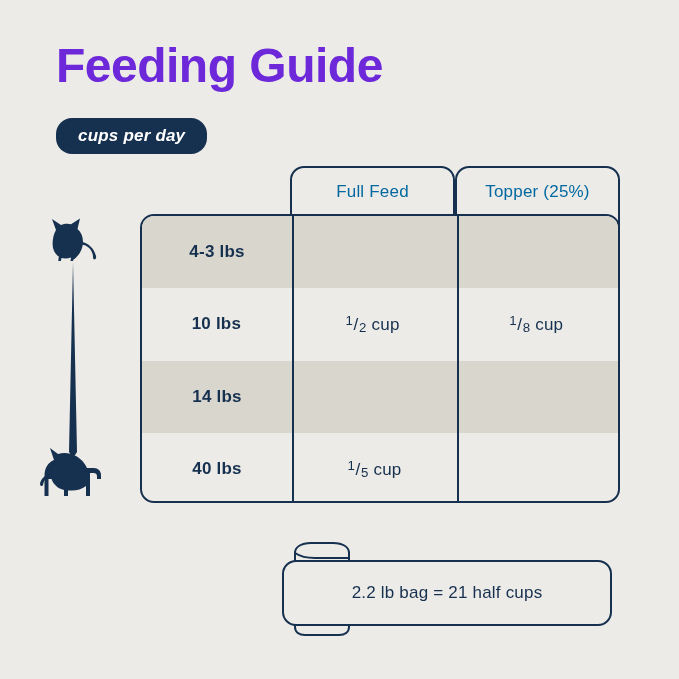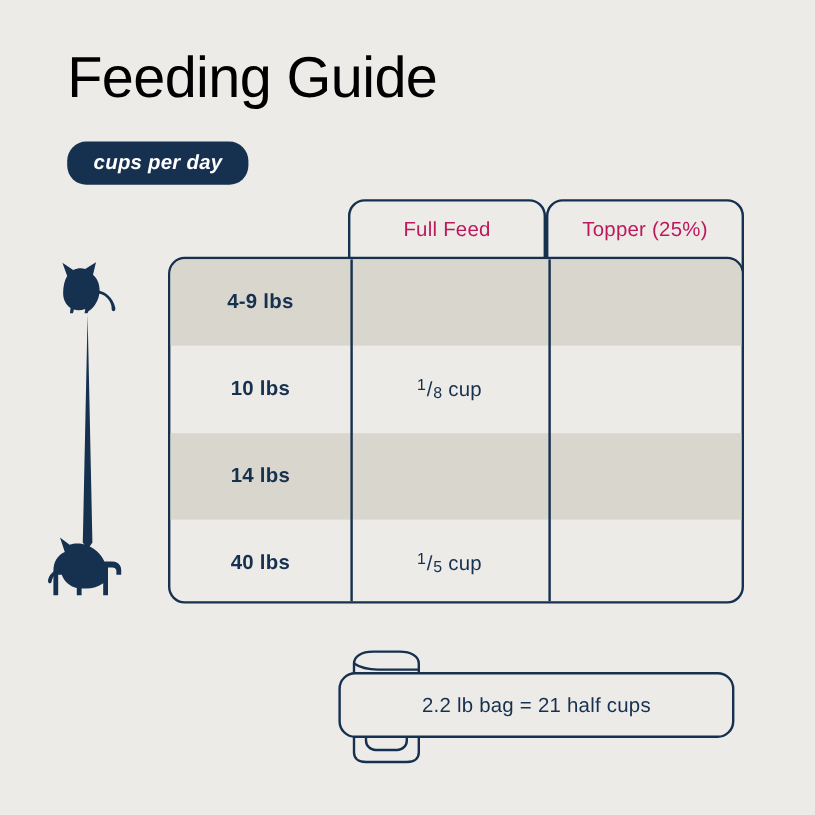--- a/index.html
+++ b/index.html
@@ -17,23 +17,23 @@
     height: 679px;
     background: #ecebe7;
   }
 
   
   .title {
     position: absolute;
     left: 56px;
     top: 42px;
     font-size: 48px;
-    font-weight: normal;
+    font-weight: bold;
     letter-spacing: -0.5px;
-    color: #000000;
+    color: #6d28d9;
     line-height: 1;
   }
   .pill {
     position: absolute;
     left: 56px;
     top: 118px;
     background: #16304f;
     color: #ffffff;
     border-radius: 16px;
     padding: 8px 22px;
@@ -60,21 +60,21 @@
     border: 2px solid #16304f;
     border-radius: 14px;
     background: #ecebe7;
     display: flex;
     align-items: flex-start;
     justify-content: center;
     padding-top: 14px;
   }
   .head-box span {
     font-size: 17px;
-    color: #be185d;
+    color: #0369a1;
     letter-spacing: 0.2px;
   }
   .head-full { left: 150px; width: 165px; }
   .head-top  { left: 315px; width: 165px; }
 
   .body-box {
     position: absolute;
     left: 0;
     top: 48px;
     width: 480px;
@@ -144,21 +144,21 @@
     width: 10px;
     height: 196px;
   }
 
   
   .bag-note {
     position: absolute;
     left: 282px;
     top: 560px;
     width: 330px;
-    height: 55px;
+    height: 66px;
     border: 2px solid #16304f;
     border-radius: 14px;
     background: #ecebe7;
     display: flex;
     align-items: center;
     justify-content: center;
     font-size: 17px;
     letter-spacing: 0.2px;
   }
   .bag-icon {
@@ -196,25 +196,30 @@
     <div class="head-box head-full">
       <span>Full Feed</span>
     </div>
     <div class="head-box head-top">
       <span>Topper (25%)</span>
     </div>
 
     <div class="body-box">
 
       <div class="row shaded">
-        <div class="cell c-weight">4-9 lbs</div>
+        <div class="cell c-weight">4-3 lbs</div>
       </div>
 
       <div class="row">
         <div class="cell c-weight">10 lbs</div>
+        <div class="cell c-full">
+          <span class="frac">
+            <sup>1</sup><span class="sl">/</span><sub>2</sub>&nbsp;<span>cup</span>
+          </span>
+        </div>
         <div class="cell c-top">
           <span class="frac">
             <sup>1</sup><span class="sl">/</span><sub>8</sub>&nbsp;<span>cup</span>
           </span>
         </div>
       </div>
 
       <div class="row shaded">
         <div class="cell c-weight">14 lbs</div>
       </div>

